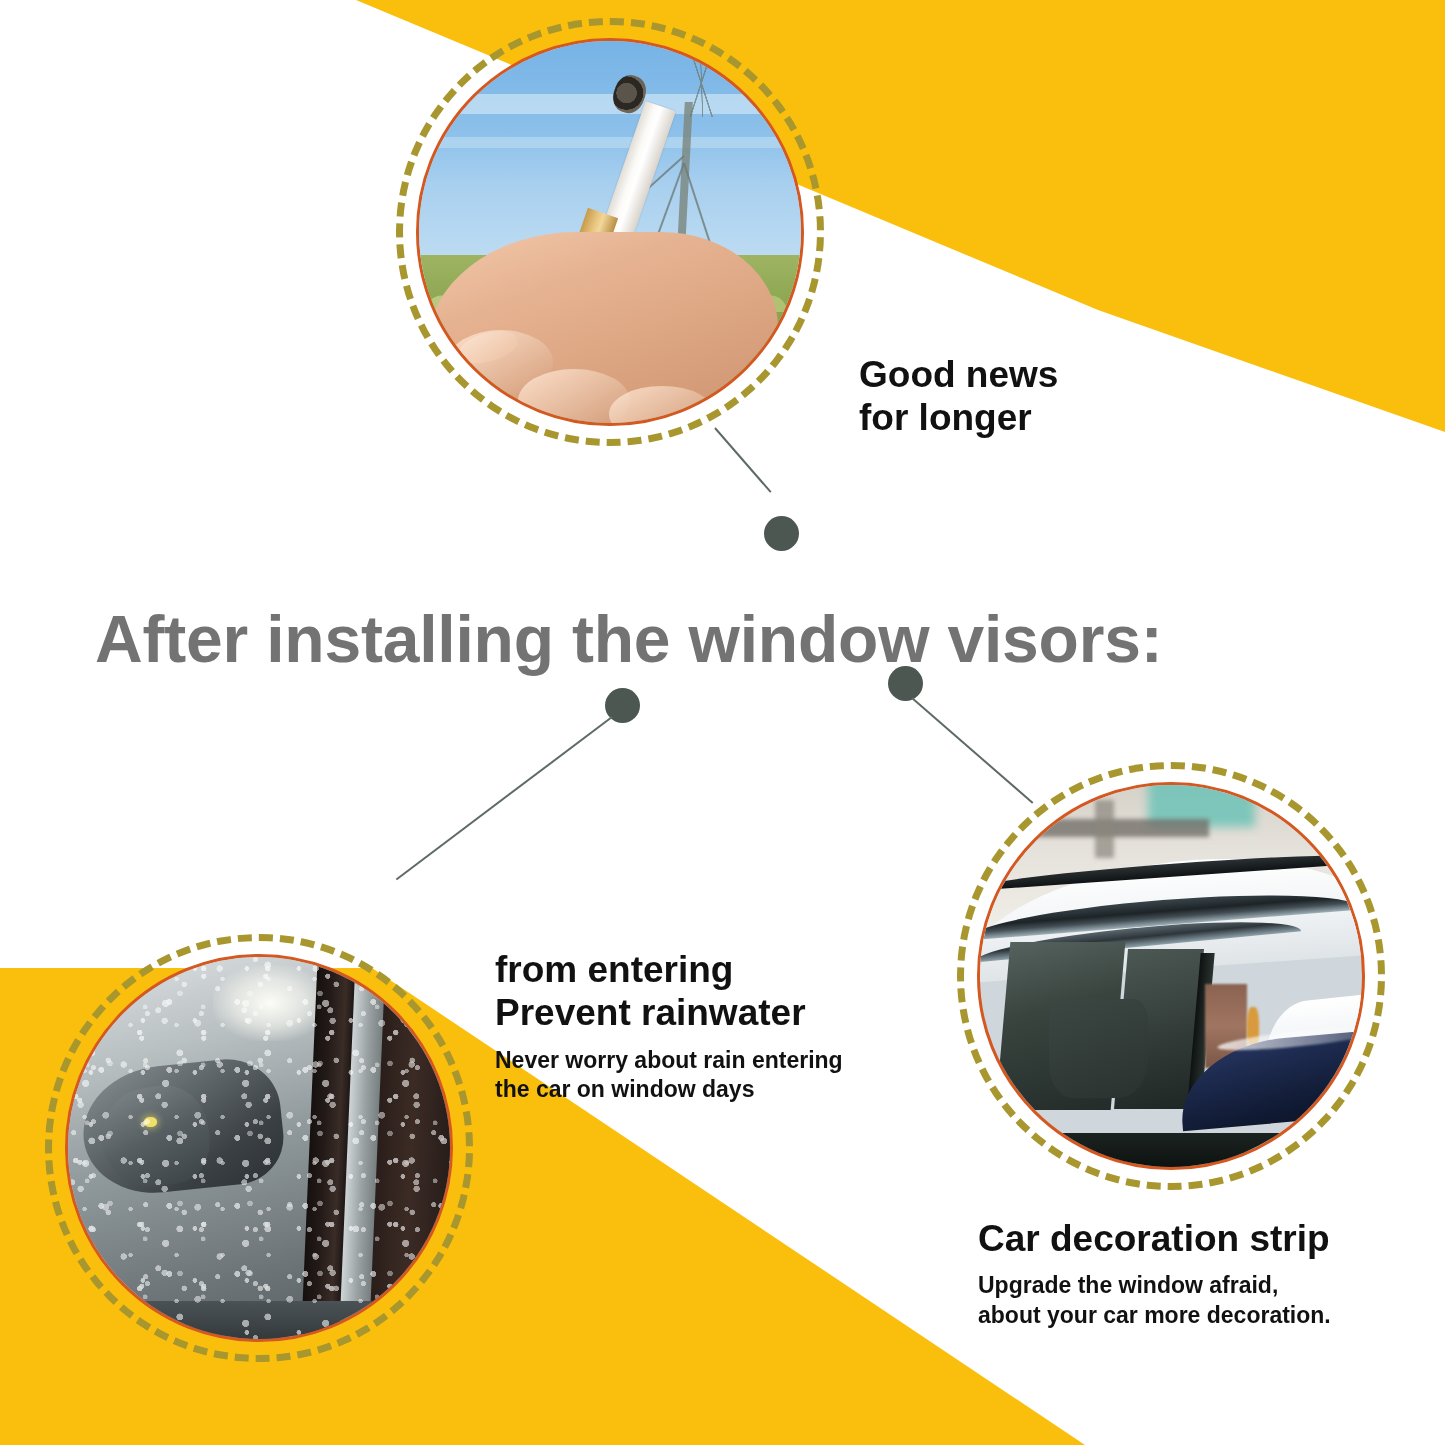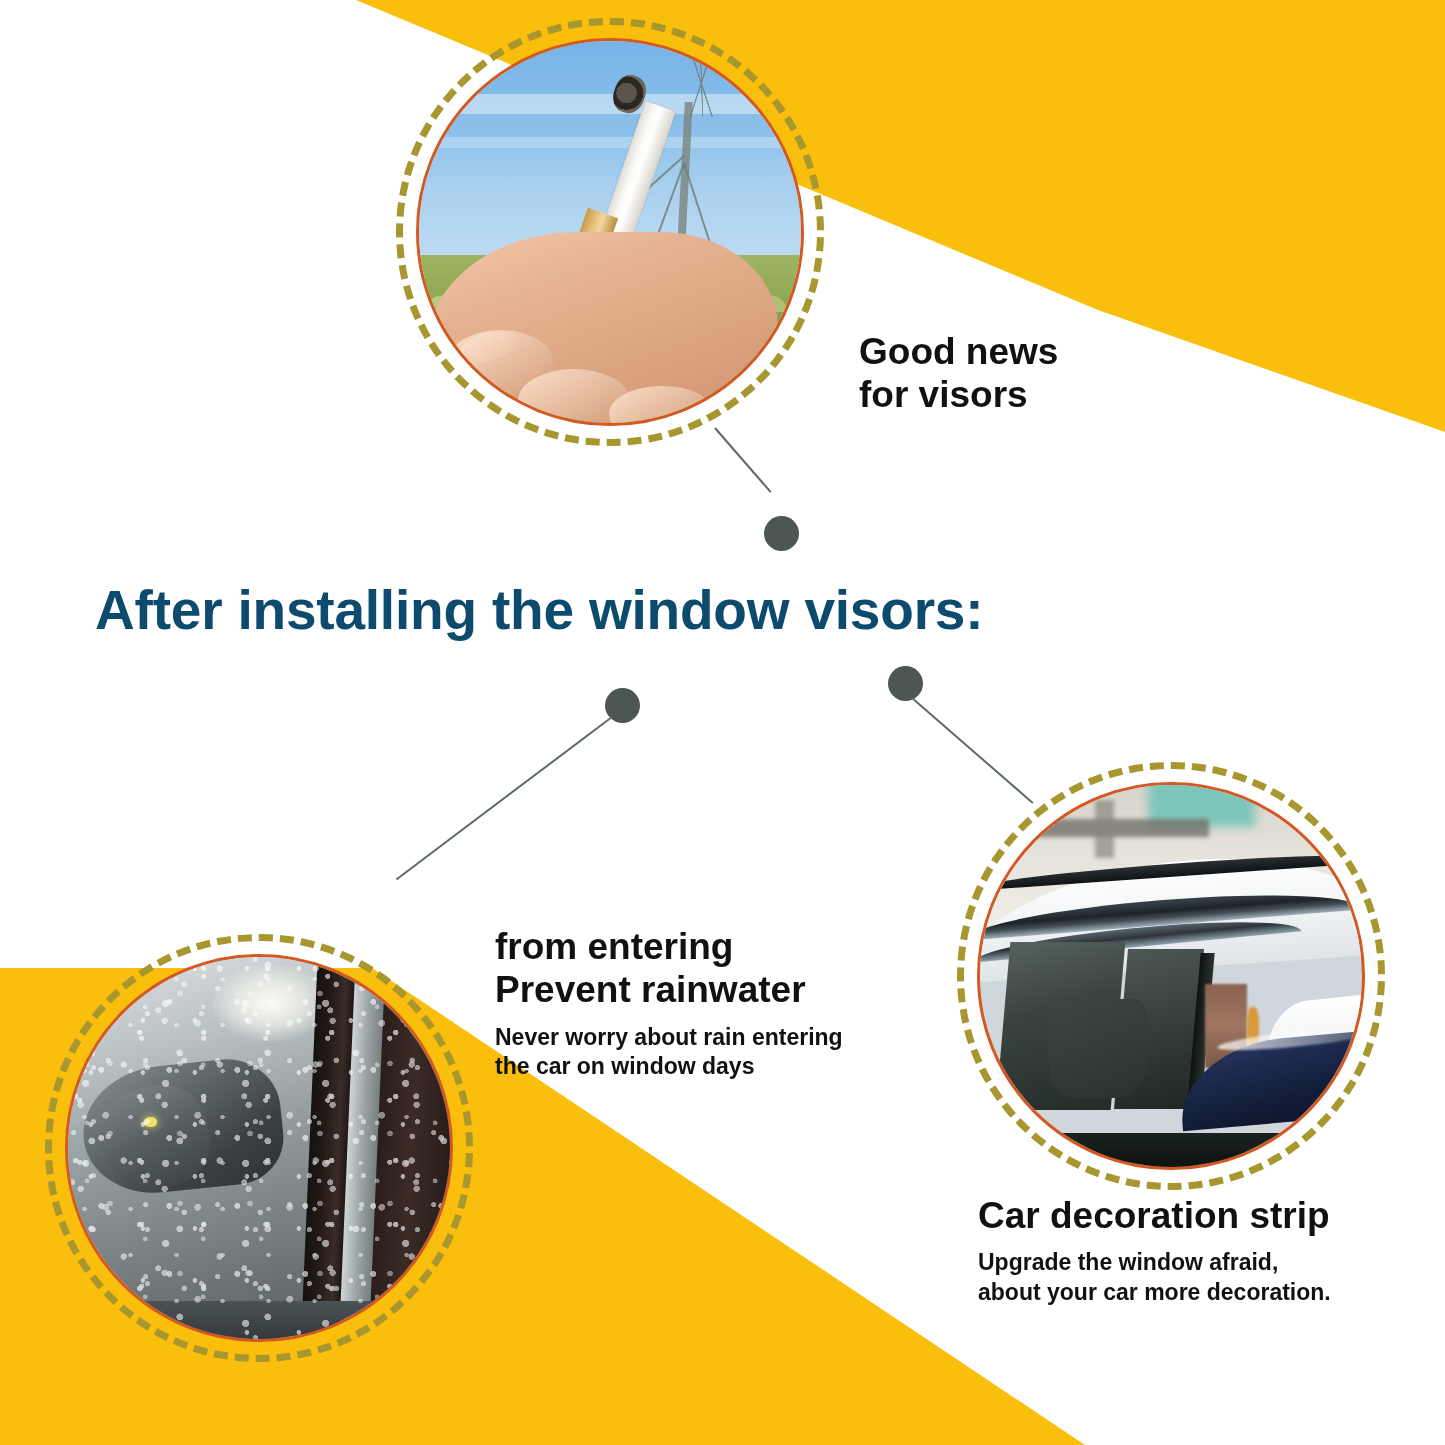--- a/index.html
+++ b/index.html
@@ -306,24 +306,24 @@
     background: #4c5752;
   }
   .leader {
     position: absolute;
     background: #5e6a65;
     transform-origin: 0 50%;
     height: 2px;
   }
 
   
-  .txt { position: absolute; }
+  .txt { position: absolute; margin-top: 23px; }
   .h-main {
-    color: #0c4a6e;
-    font-size: 55px;
+    color: #737373;
+    font-size: 66px;
     font-weight: bold;
     letter-spacing: -0.2px;
     white-space: nowrap;
   }
   .h-sub {
     color: #111111;
     font-size: 37px;
     font-weight: bold;
     line-height: 1.17;
   }
@@ -370,21 +370,21 @@
       </div>
     </div>
   </div>
 
   <div class="leader" style="left:715px; top:427px; width:85px; transform: rotate(49deg);"></div>
   <div class="dot" style="left:764px; top:516px; width:35px; height:35px;"></div>
 
   <div class="txt" style="left:859px; top:330px; width:470px;">
     <div class="h-sub">
       <div>Good news</div>
-      <div>for visors</div>
+      <div>for longer</div>
     </div>
     <div class="p-body">
     </div>
   </div>
 
   <div class="txt h-main" style="left:95px; top:578px;">After installing the window visors:</div>
 
   <div class="dot" style="left:605px; top:688px; width:35px; height:35px;"></div>
   <div class="leader" style="left:612px; top:716px; width:270px; transform: rotate(143deg);"></div>
 

